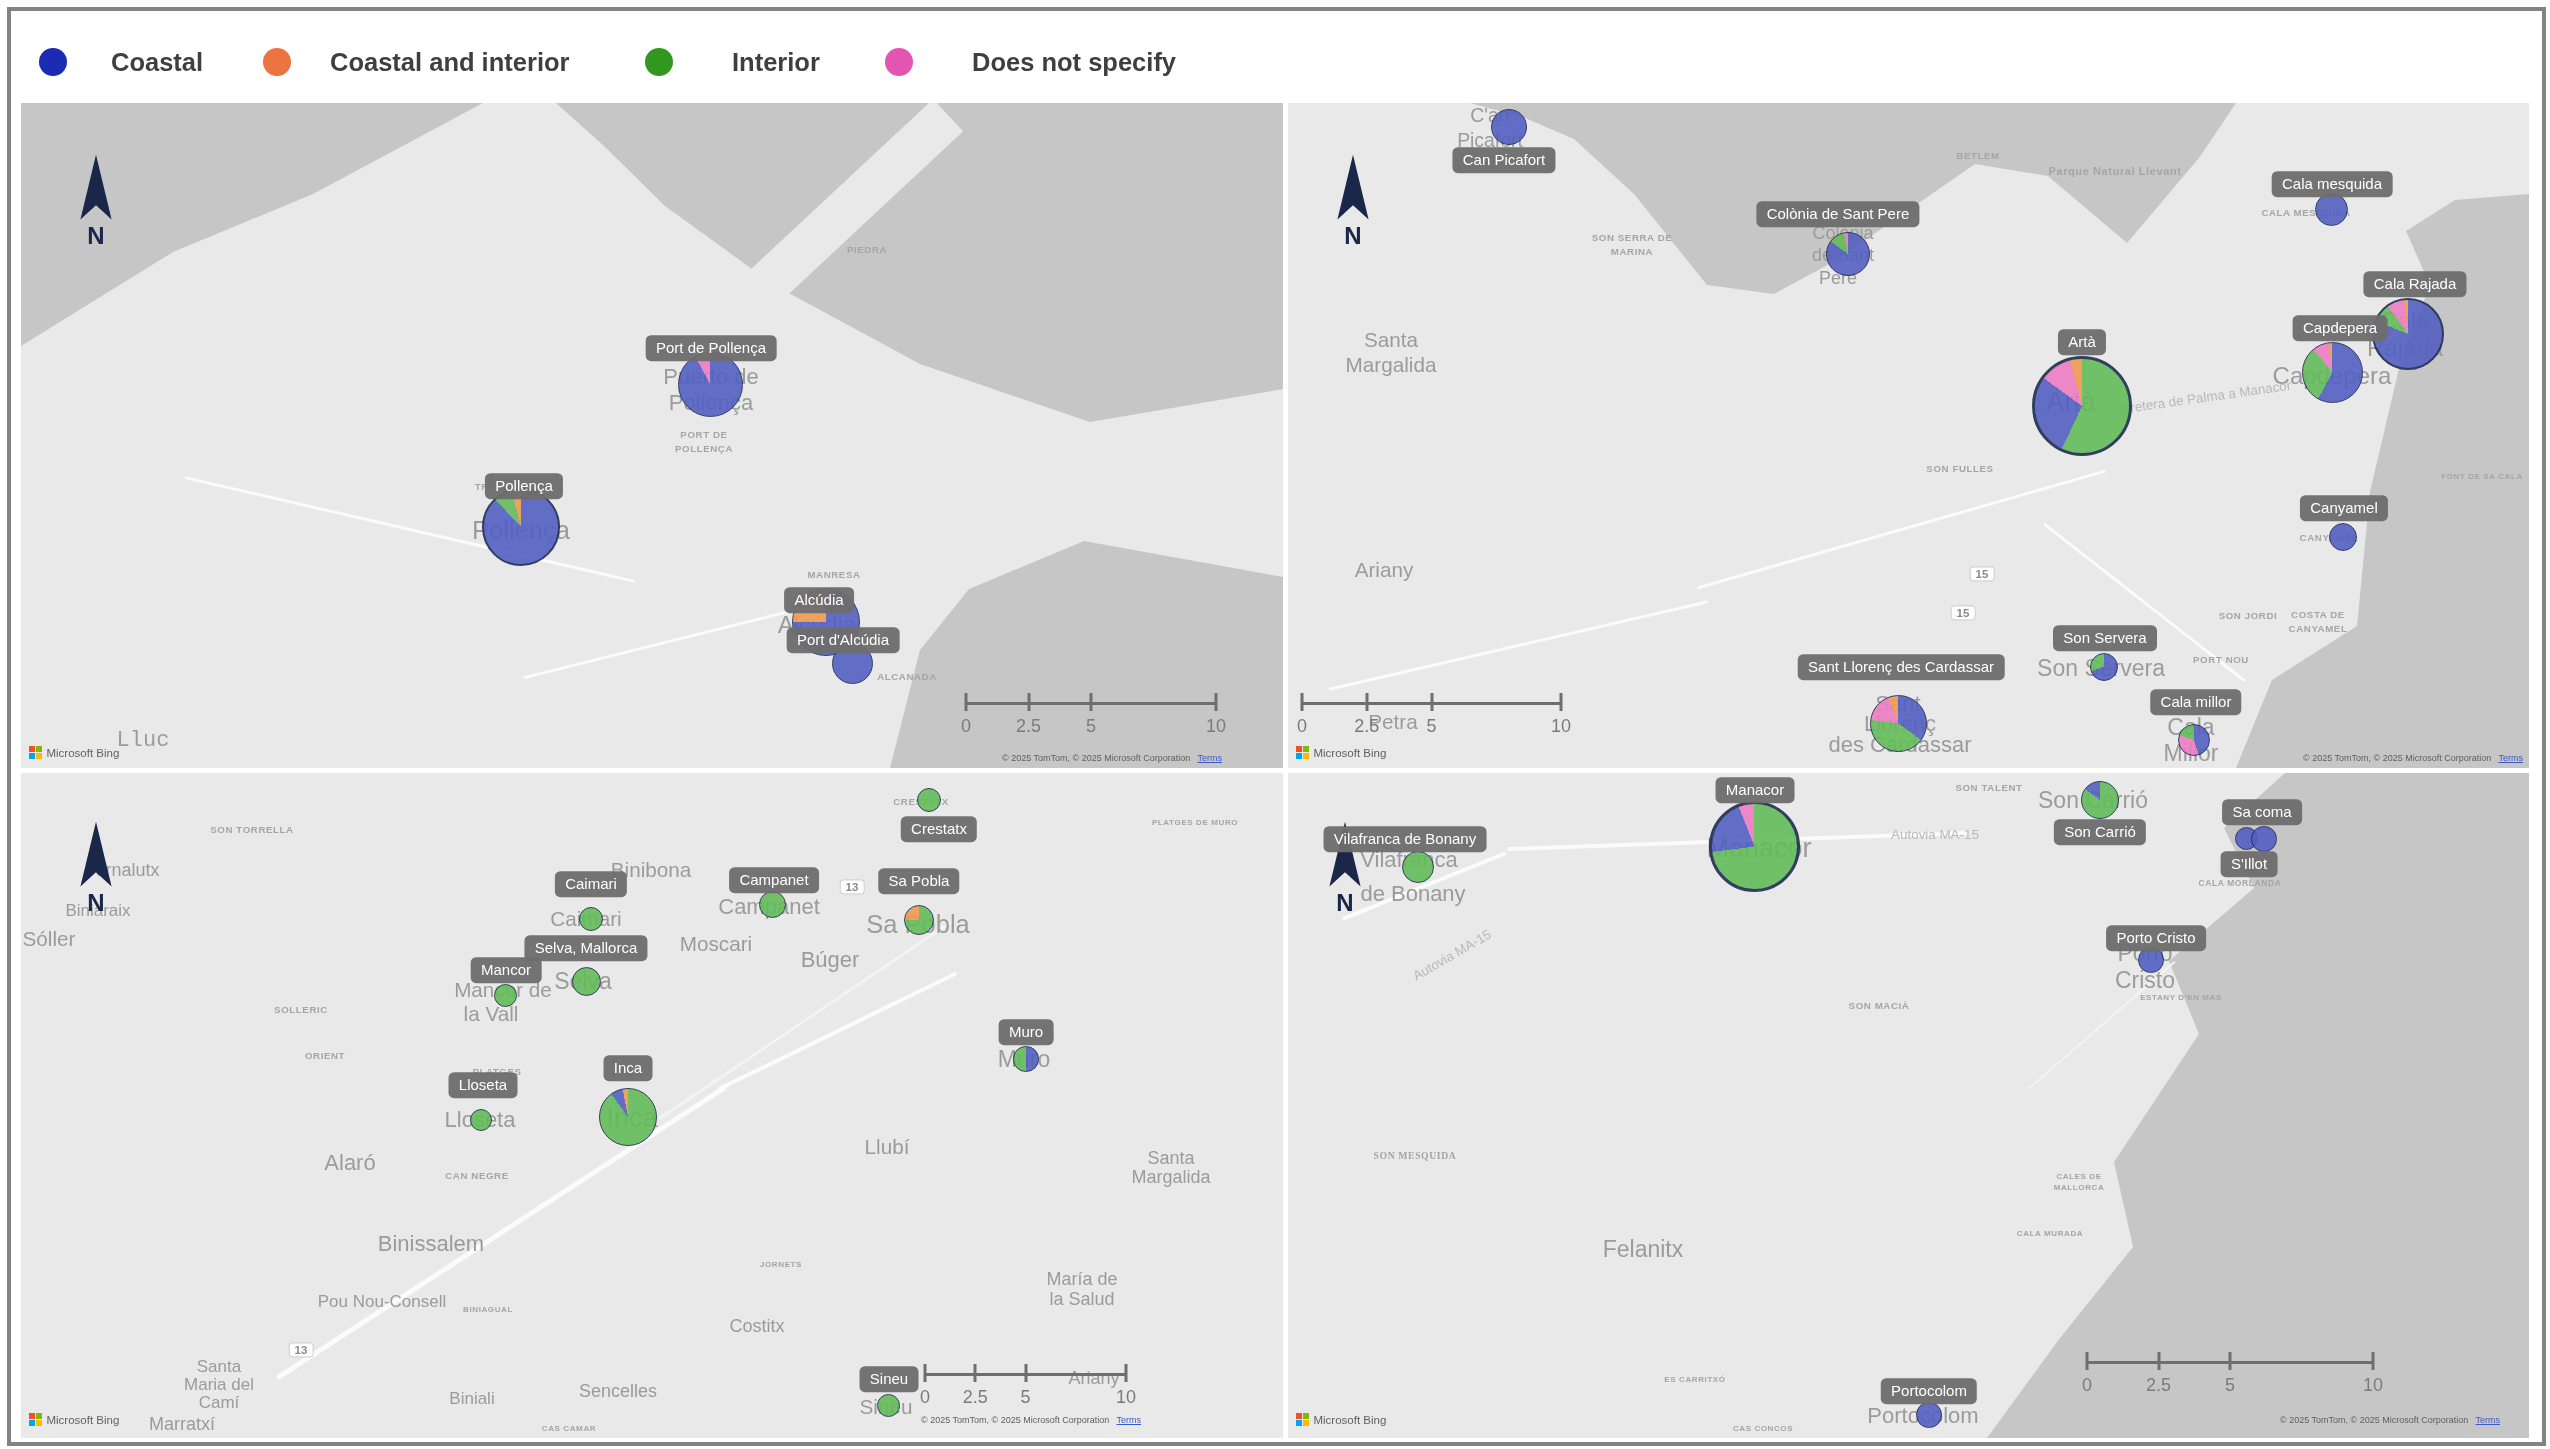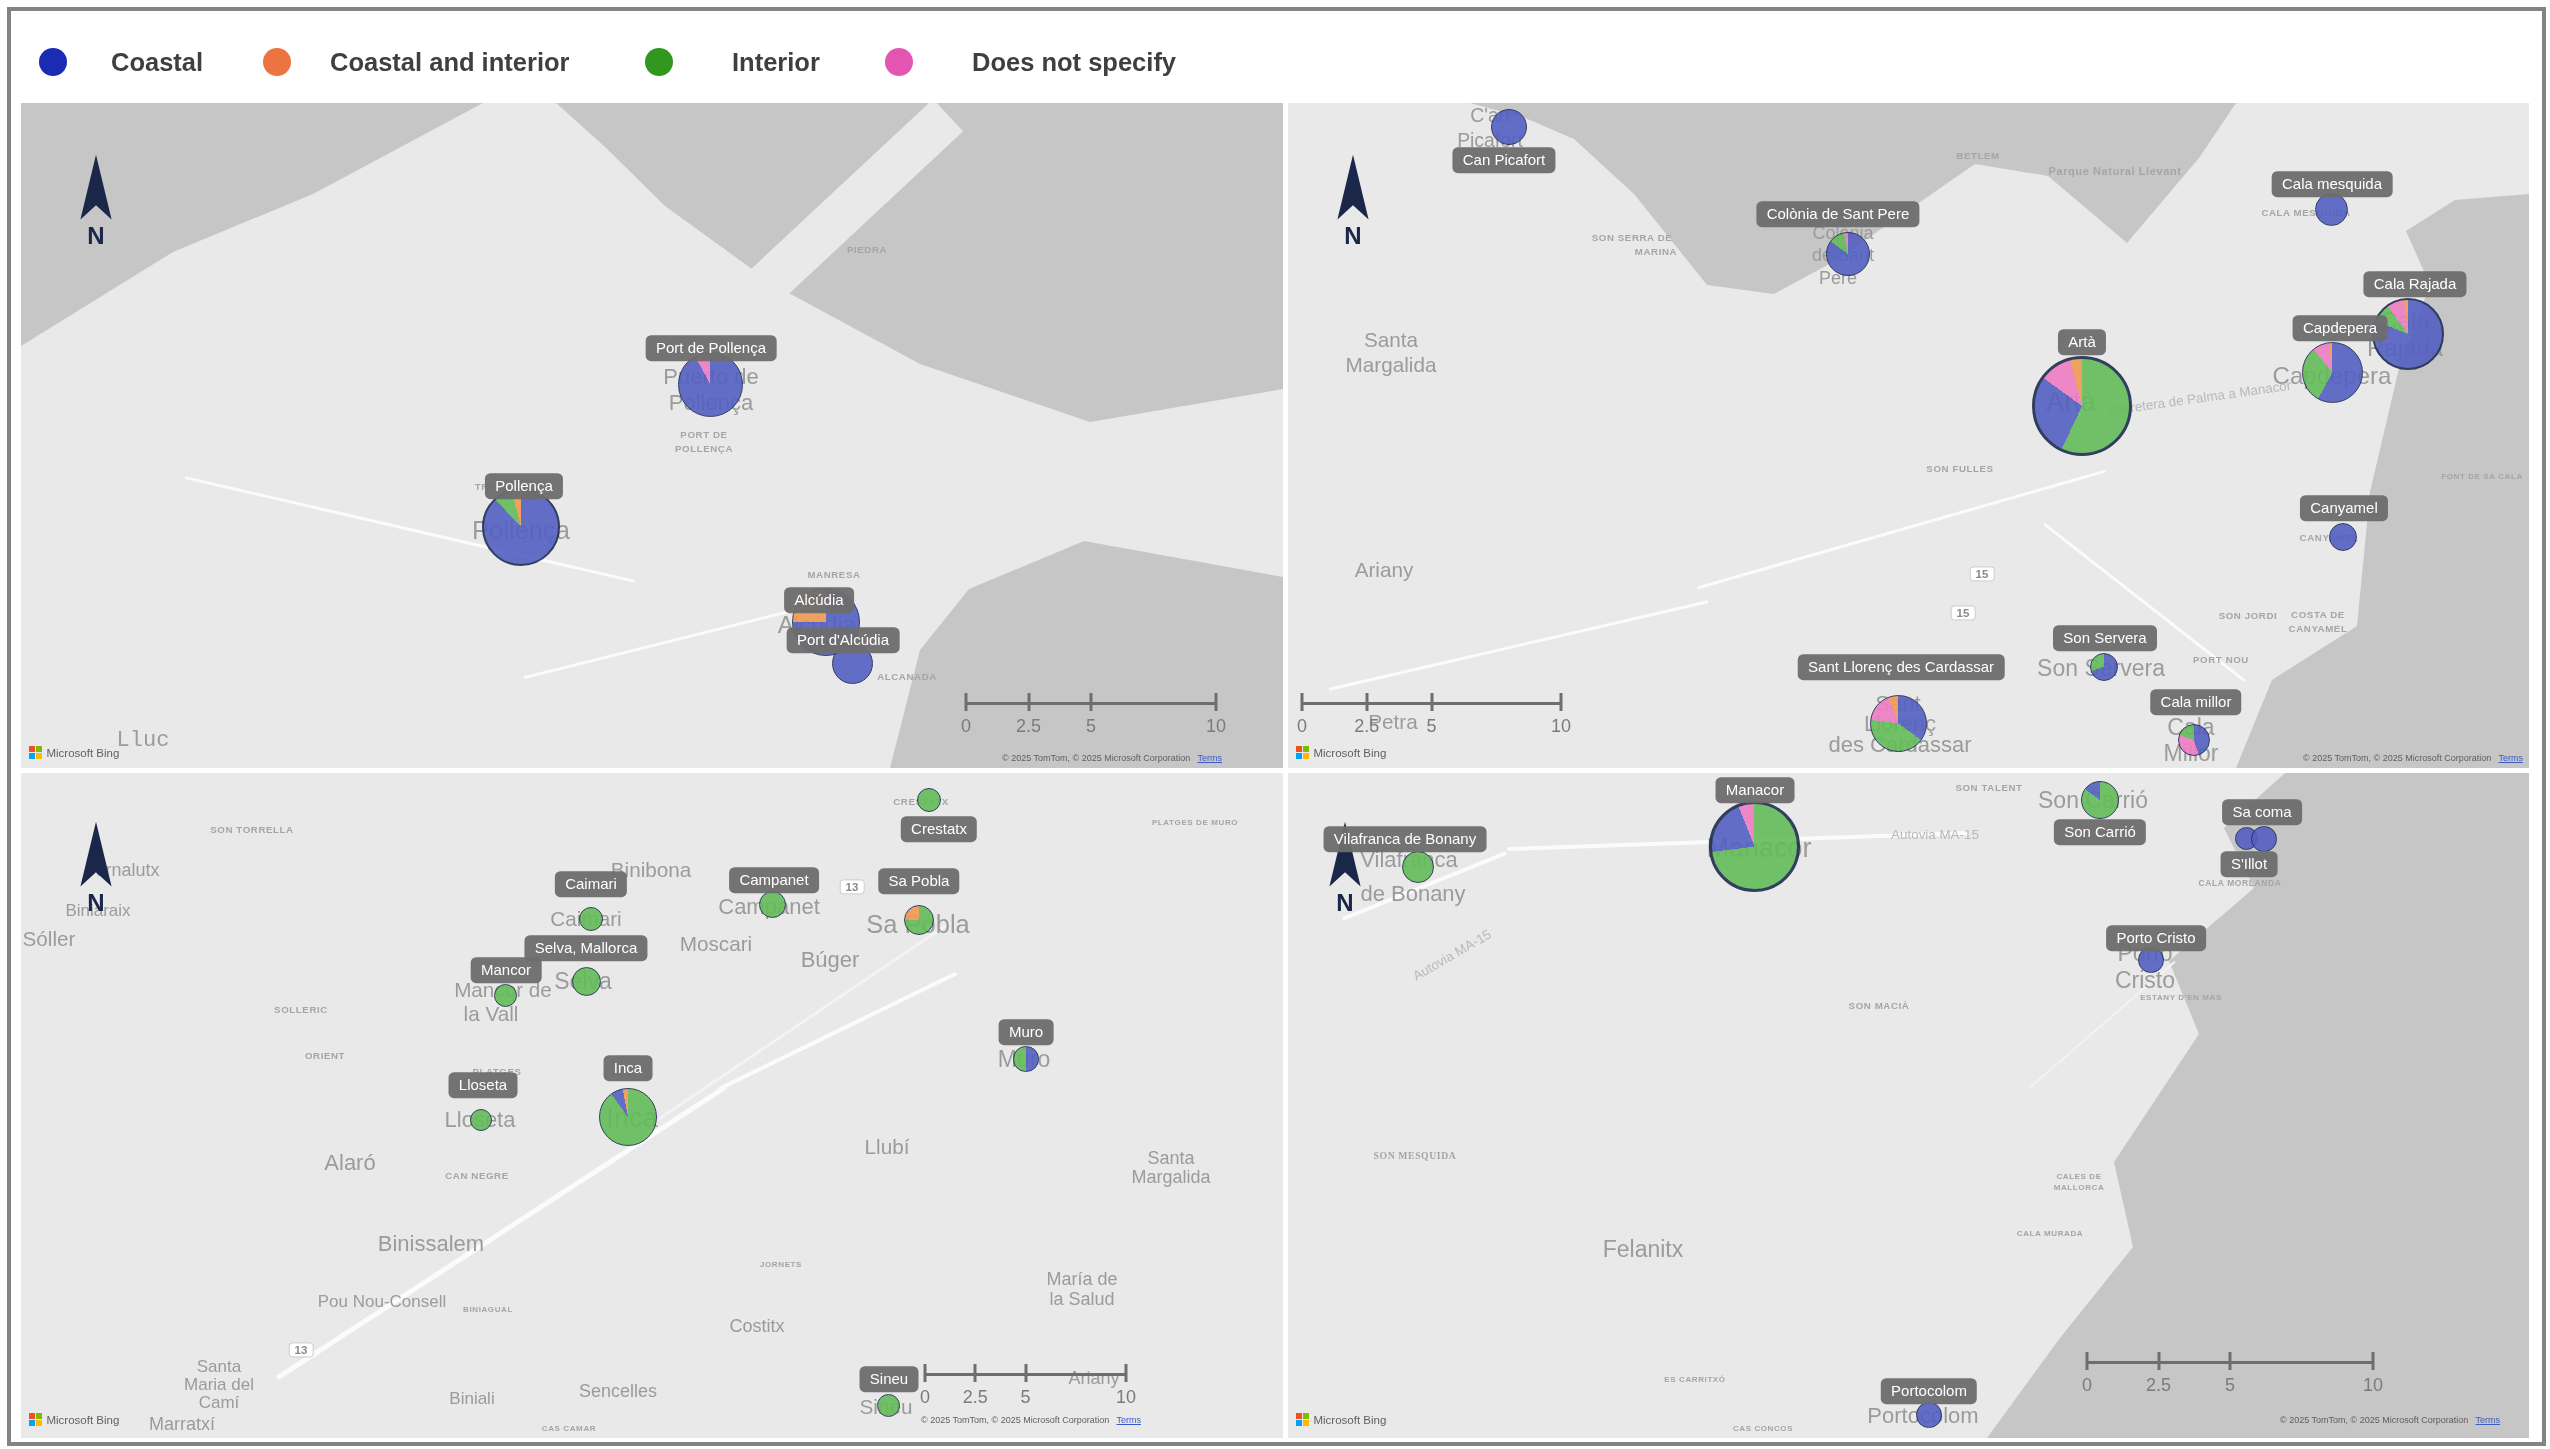--- a/index.html
+++ b/index.html
@@ -113,21 +113,21 @@
         <span style="background: rgb(255, 185, 0);"></span>
       </span>
       <span>Microsoft Bing</span>
     </div>
     <div class="north" style="left: 77px; top: 153px;"><svg width="36" height="72" viewBox="0 0 60 118">
         <path d="M30 2 L56 110 L30 86 L4 110 Z" fill="#1a2749"></path>
       </svg><div class="nlabel">N</div></div>
     <div class="mt big" style="left: 1490px; top: 115px; font-size: 19.4px; transform: translate(-50%, -50%);">C'an</div>
     <div class="mt big" style="left: 1490px; top: 140px; font-size: 19.4px; transform: translate(-50%, -50%);">Picafort</div>
     <div class="mt caps" style="left: 1632px; top: 237px; transform: translate(-50%, -50%);">SON SERRA DE</div>
-    <div class="mt caps" style="left: 1632px; top: 251px; transform: translate(-50%, -50%); margin-left: 24px;">MARINA</div>
+    <div class="mt caps" style="left: 1632px; top: 251px; transform: translate(-50%, -50%);">MARINA</div>
     <div class="mt caps" style="left: 1978px; top: 155px; transform: translate(-50%, -50%);">BETLEM</div>
     <div class="mt caps" style="left: 2115px; top: 171px; font-size: 11px; transform: translate(-50%, -50%);">Parque Natural Llevant</div>
     <div class="mt big" style="left: 1843px; top: 233px; font-size: 18px; transform: translate(-50%, -50%);">Colònia</div>
     <div class="mt big" style="left: 1843px; top: 255px; font-size: 18px; transform: translate(-50%, -50%);">de Sant</div>
     <div class="mt big" style="left: 1838px; top: 278px; font-size: 18px; transform: translate(-50%, -50%);">Pere</div>
     <div class="mt big" style="left: 1391px; top: 340px; font-size: 20.7px; transform: translate(-50%, -50%);">Santa</div>
     <div class="mt big" style="left: 1391px; top: 365px; font-size: 20.7px; transform: translate(-50%, -50%);">Margalida</div>
     <div class="mt big" style="left: 2071px; top: 402px; font-size: 27px; transform: translate(-50%, -50%);">Artà</div>
     <div class="mt big" style="left: 2332px; top: 376px; font-size: 24px; transform: translate(-50%, -50%);">Capdepera</div>
     <div class="mt big" style="left: 2405px; top: 321px; font-size: 24px; transform: translate(-50%, -50%);">Cala</div>

